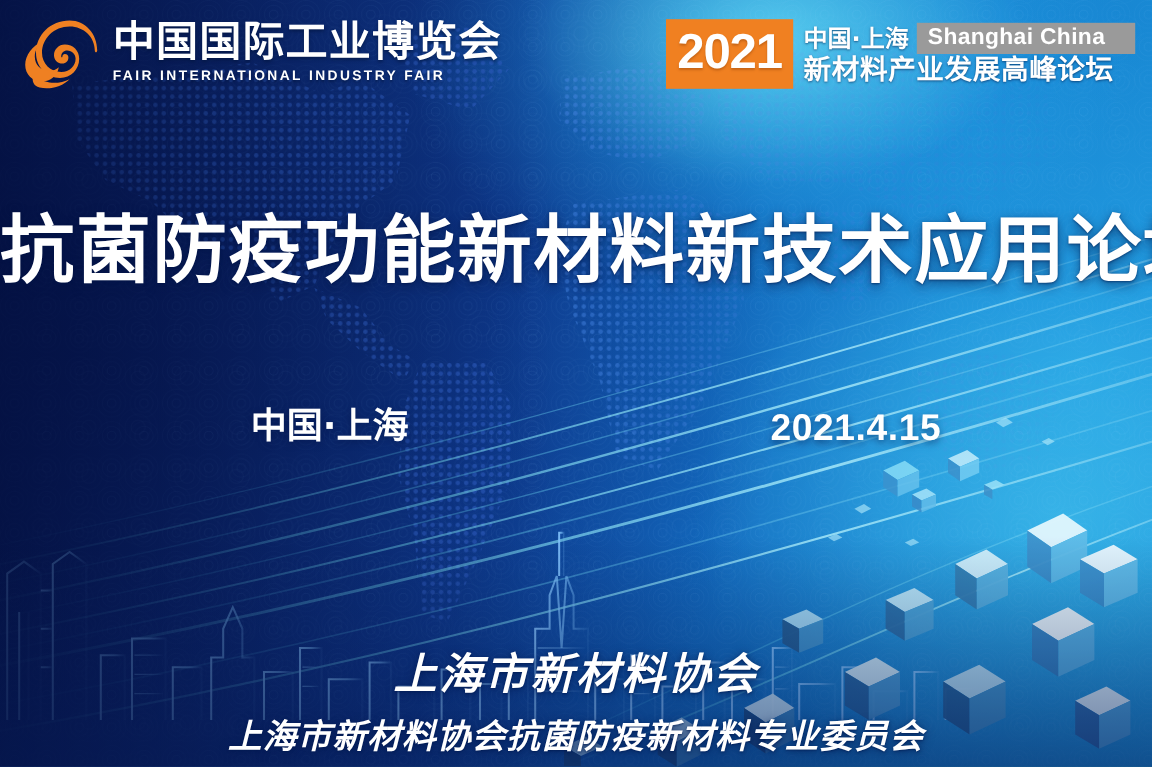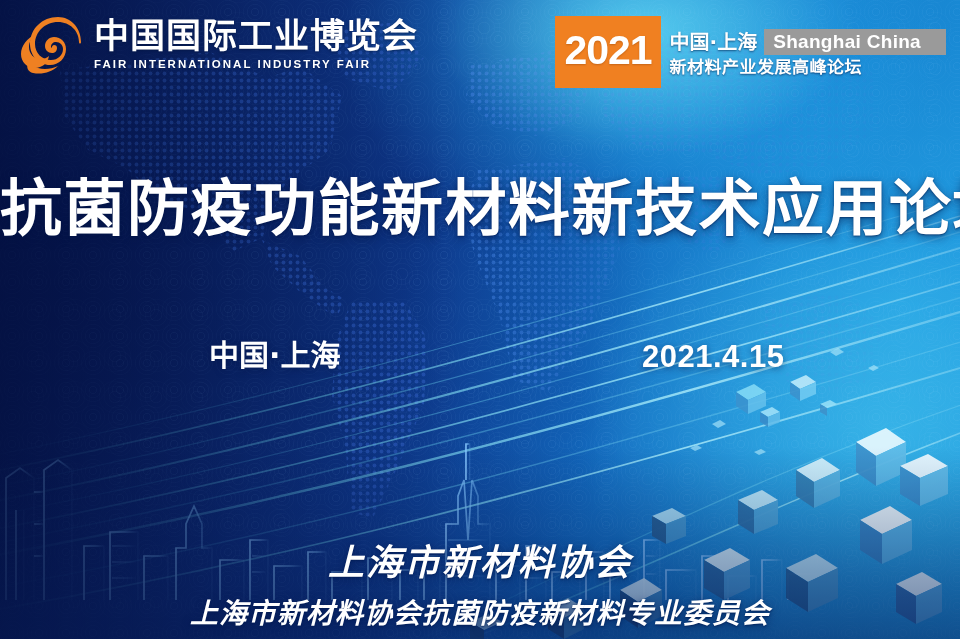--- a/index.html
+++ b/index.html
@@ -84,38 +84,38 @@
     white-space:nowrap;text-shadow:0 1px 2px rgba(0,20,60,.6);
   }
 
   
   #forum-lockup{position:absolute;right:14px;top:16px;display:flex;align-items:stretch;gap:9px;z-index:20;}
   #year-badge{
     background:#f08021;color:#ffffff;
     font-size:41px;font-weight:700;letter-spacing:-1px;
     display:flex;align-items:center;justify-content:center;
     padding:2px 9px 5px 9px;line-height:1;
-    align-self:center;height:72px;
+    align-self:center;height:58px;
     text-shadow:0 1px 2px rgba(120,50,0,.35);
   }
   #forum-text{display:flex;flex-direction:column;justify-content:center;gap:4px;}
   #forum-row1{display:flex;align-items:center;gap:7px;}
   #forum-cn-loc{
     font-family:"DejaVu Sans","Liberation Sans",sans-serif;
     font-size:20px;font-weight:700;color:#ffffff;white-space:nowrap;line-height:1;
     text-shadow:0 1px 2px rgba(0,25,70,.6);
   }
   #forum-en-badge{
     background:#9a9a9a;color:#ffffff;
     font-size:19px;font-weight:700;letter-spacing:.3px;
     padding:3px 25px 4px 9px;white-space:nowrap;line-height:1;
   }
   #forum-row2{
-    font-family:Liberation Sans, sans-serif;
-    font-size:17px;font-weight:700;color:#ffffff;white-space:nowrap;
+    font-family:Liberation Mono, monospace;
+    font-size:23px;font-weight:700;color:#ffffff;white-space:nowrap;
     letter-spacing:.5px;line-height:1;
     text-shadow:0 1px 2px rgba(0,25,70,.6);
   }
 
   
   #main-title{
     position:absolute;left:0;right:0;top:178px;text-align:center;z-index:20;
     font-family:"DejaVu Sans","Liberation Sans",sans-serif;
     font-size:62px;font-weight:700;color:#ffffff;
     letter-spacing:1.5px;white-space:nowrap;line-height:1;

